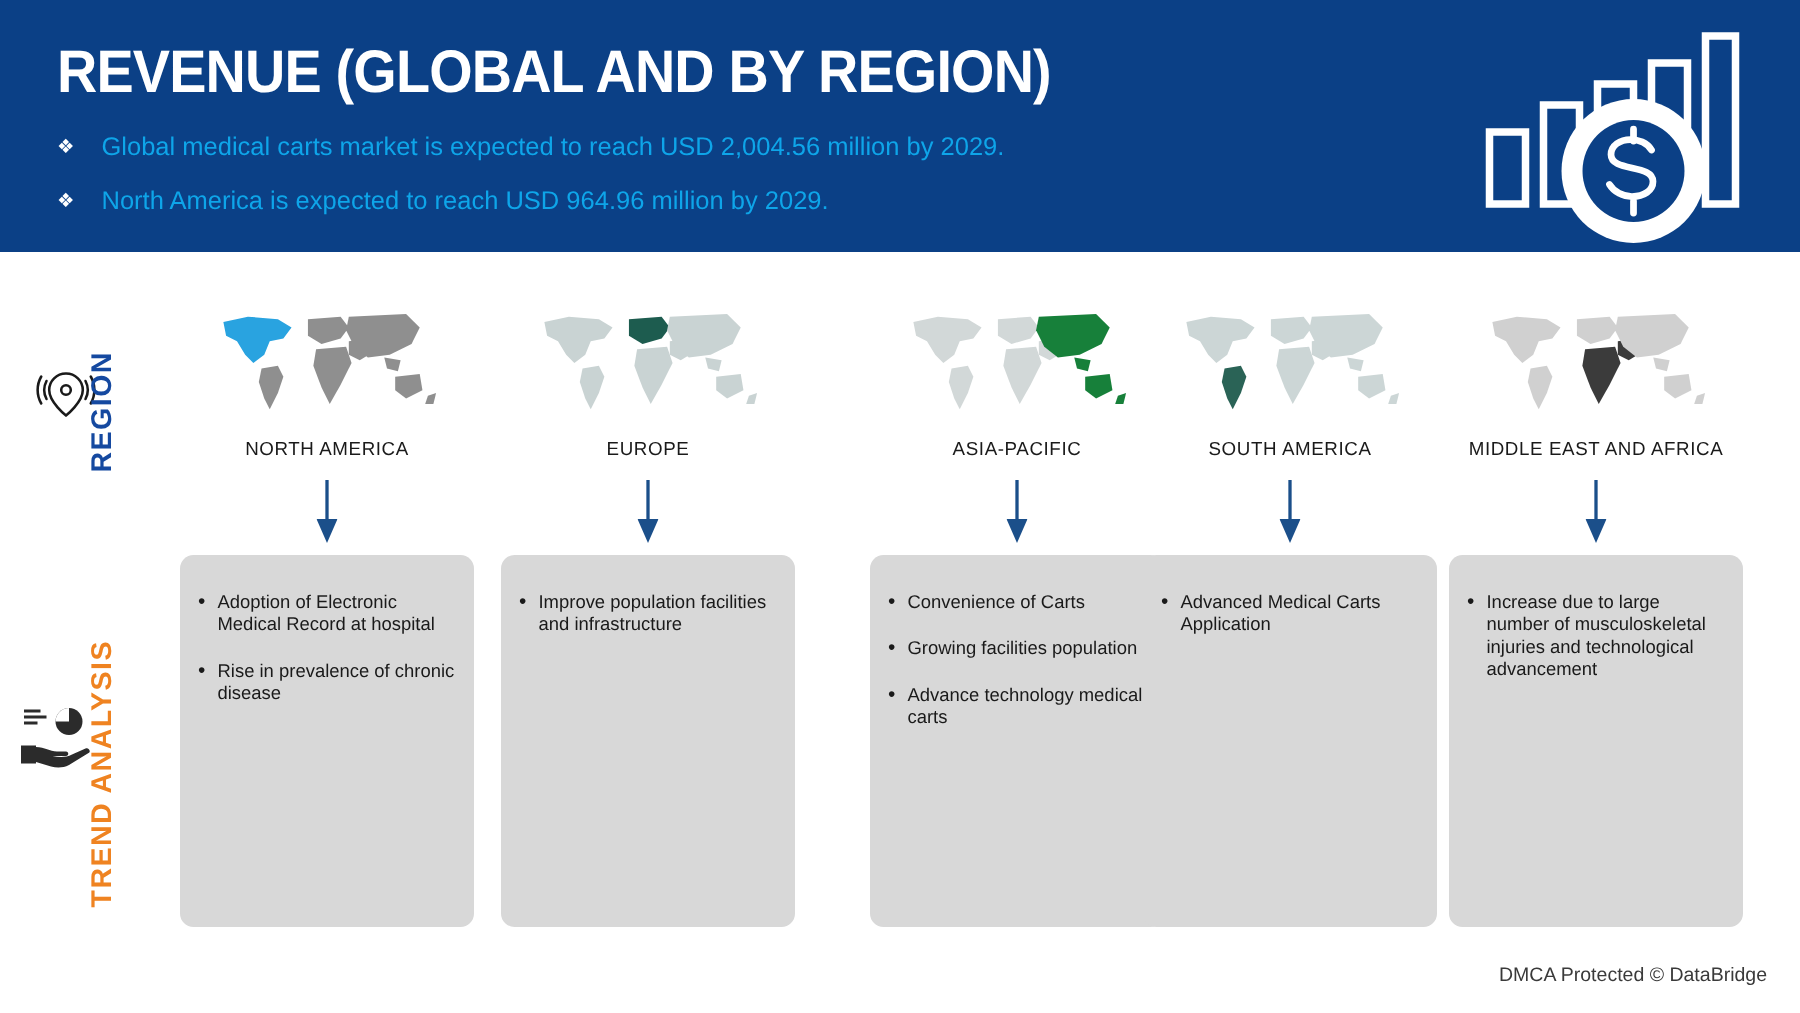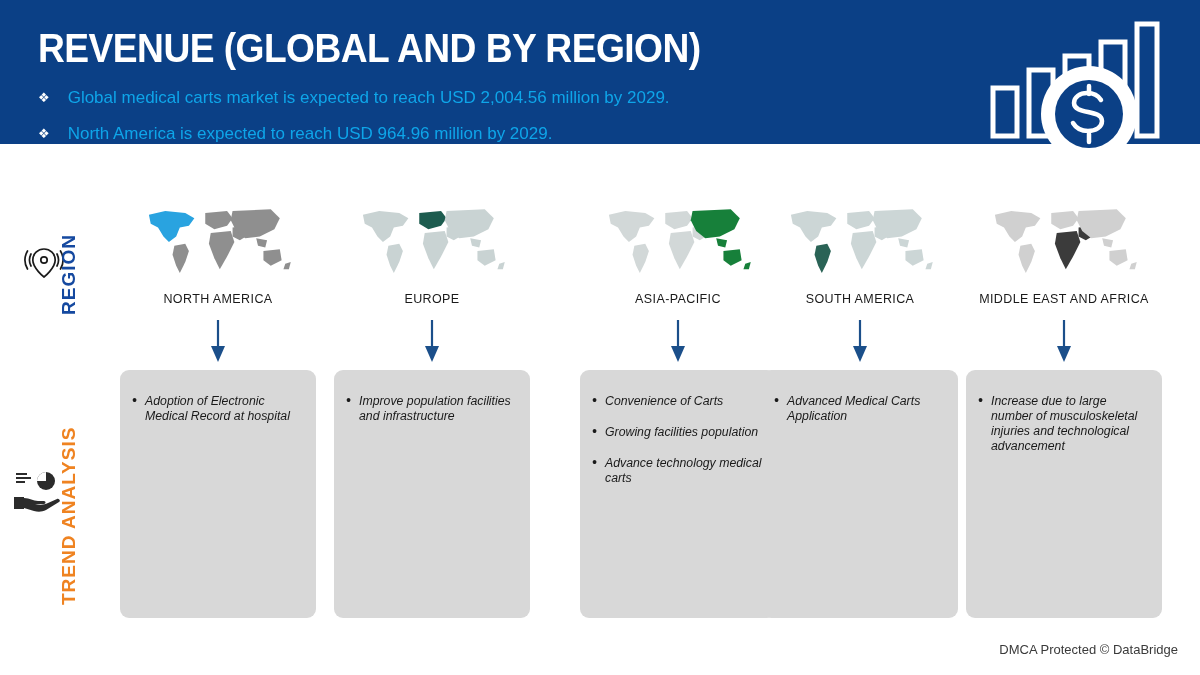--- a/index.html
+++ b/index.html
@@ -6,21 +6,21 @@
   html, body { width:1200px; height:675px; }
   body {
     font-family: "Liberation Sans", sans-serif;
     background:#ffffff;
     position:relative;
     overflow:hidden;
   }
 
   
   #header {
-    position:absolute; left:0; top:0; width:1200px; height:144px;
+    position:absolute; left:0; top:0; width:1200px; height:168px;
     background:#0b4086;
   }
   #header-title {
     position:absolute; left:38px; top:26px;
     font-size:40px; font-weight:bold; color:#ffffff;
     letter-spacing:-0.6px; white-space:nowrap;
     font-stretch:condensed;
     transform:scaleX(0.93); transform-origin:left center;
   }
   .bullet-row {
@@ -69,21 +69,20 @@
     position:absolute; left:50%; transform:translateX(-50%);
     top:0; width:120px; height:14px;
     background:#ee8722;
     border-radius:50% 50% 0 0 / 100% 100% 0 0;
   }
   .card {
     position:relative; margin-top:8px;
     width:196px; height:248px;
     background:#d8d8d8; border-radius:9px;
     padding:24px 12px 12px 12px;
-    font-style:italic;
   }
   .card ul { list-style:none; }
   .card li {
     position:relative; padding-left:13px;
     font-size:12.3px; line-height:15px; color:#1a1a1a;
     margin-bottom:16px;
   }
   .card li:before {
     content:"\2022"; position:absolute; left:0; top:-1px;
     font-size:14px; color:#1a1a1a;
@@ -165,20 +164,21 @@
       <div class="region-name">NORTH AMERICA</div>
       <svg class="arrow" viewBox="0 0 14 42">
         <line x1="7" y1="0" x2="7" y2="28" stroke="#1b4f8a" stroke-width="2.2"></line>
         <path d="M0 26 L14 26 L7 42 Z" fill="#1b4f8a"></path>
       </svg>
       <div class="card-wrap">
         <div class="tab"></div>
         <div class="card">
           <ul>
             <li>Adoption of Electronic Medical Record at hospital</li>
+            <li>Rise in prevalence of chronic disease</li>
           </ul>
         </div>
       </div>
     </div>
     <div class="column" style="left: 334px;">
       <svg class="map" viewBox="0 0 176 80">
         <path d="M12 10 L30 6 L52 8 L62 14 L56 22 L46 24 L42 34 L34 40 L28 34 L22 24 L14 20 Z" fill="#c9d3d3"></path>
         <path d="M40 44 L52 42 L56 50 L52 62 L46 74 L42 66 L38 54 Z" fill="#c9d3d3"></path>
         <path d="M74 8 L98 6 L104 14 L98 22 L84 26 L74 20 Z" fill="#1d5c4f"></path>
         <path d="M80 30 L102 28 L106 40 L98 56 L90 70 L84 58 L78 42 Z" fill="#c9d3d3"></path>

